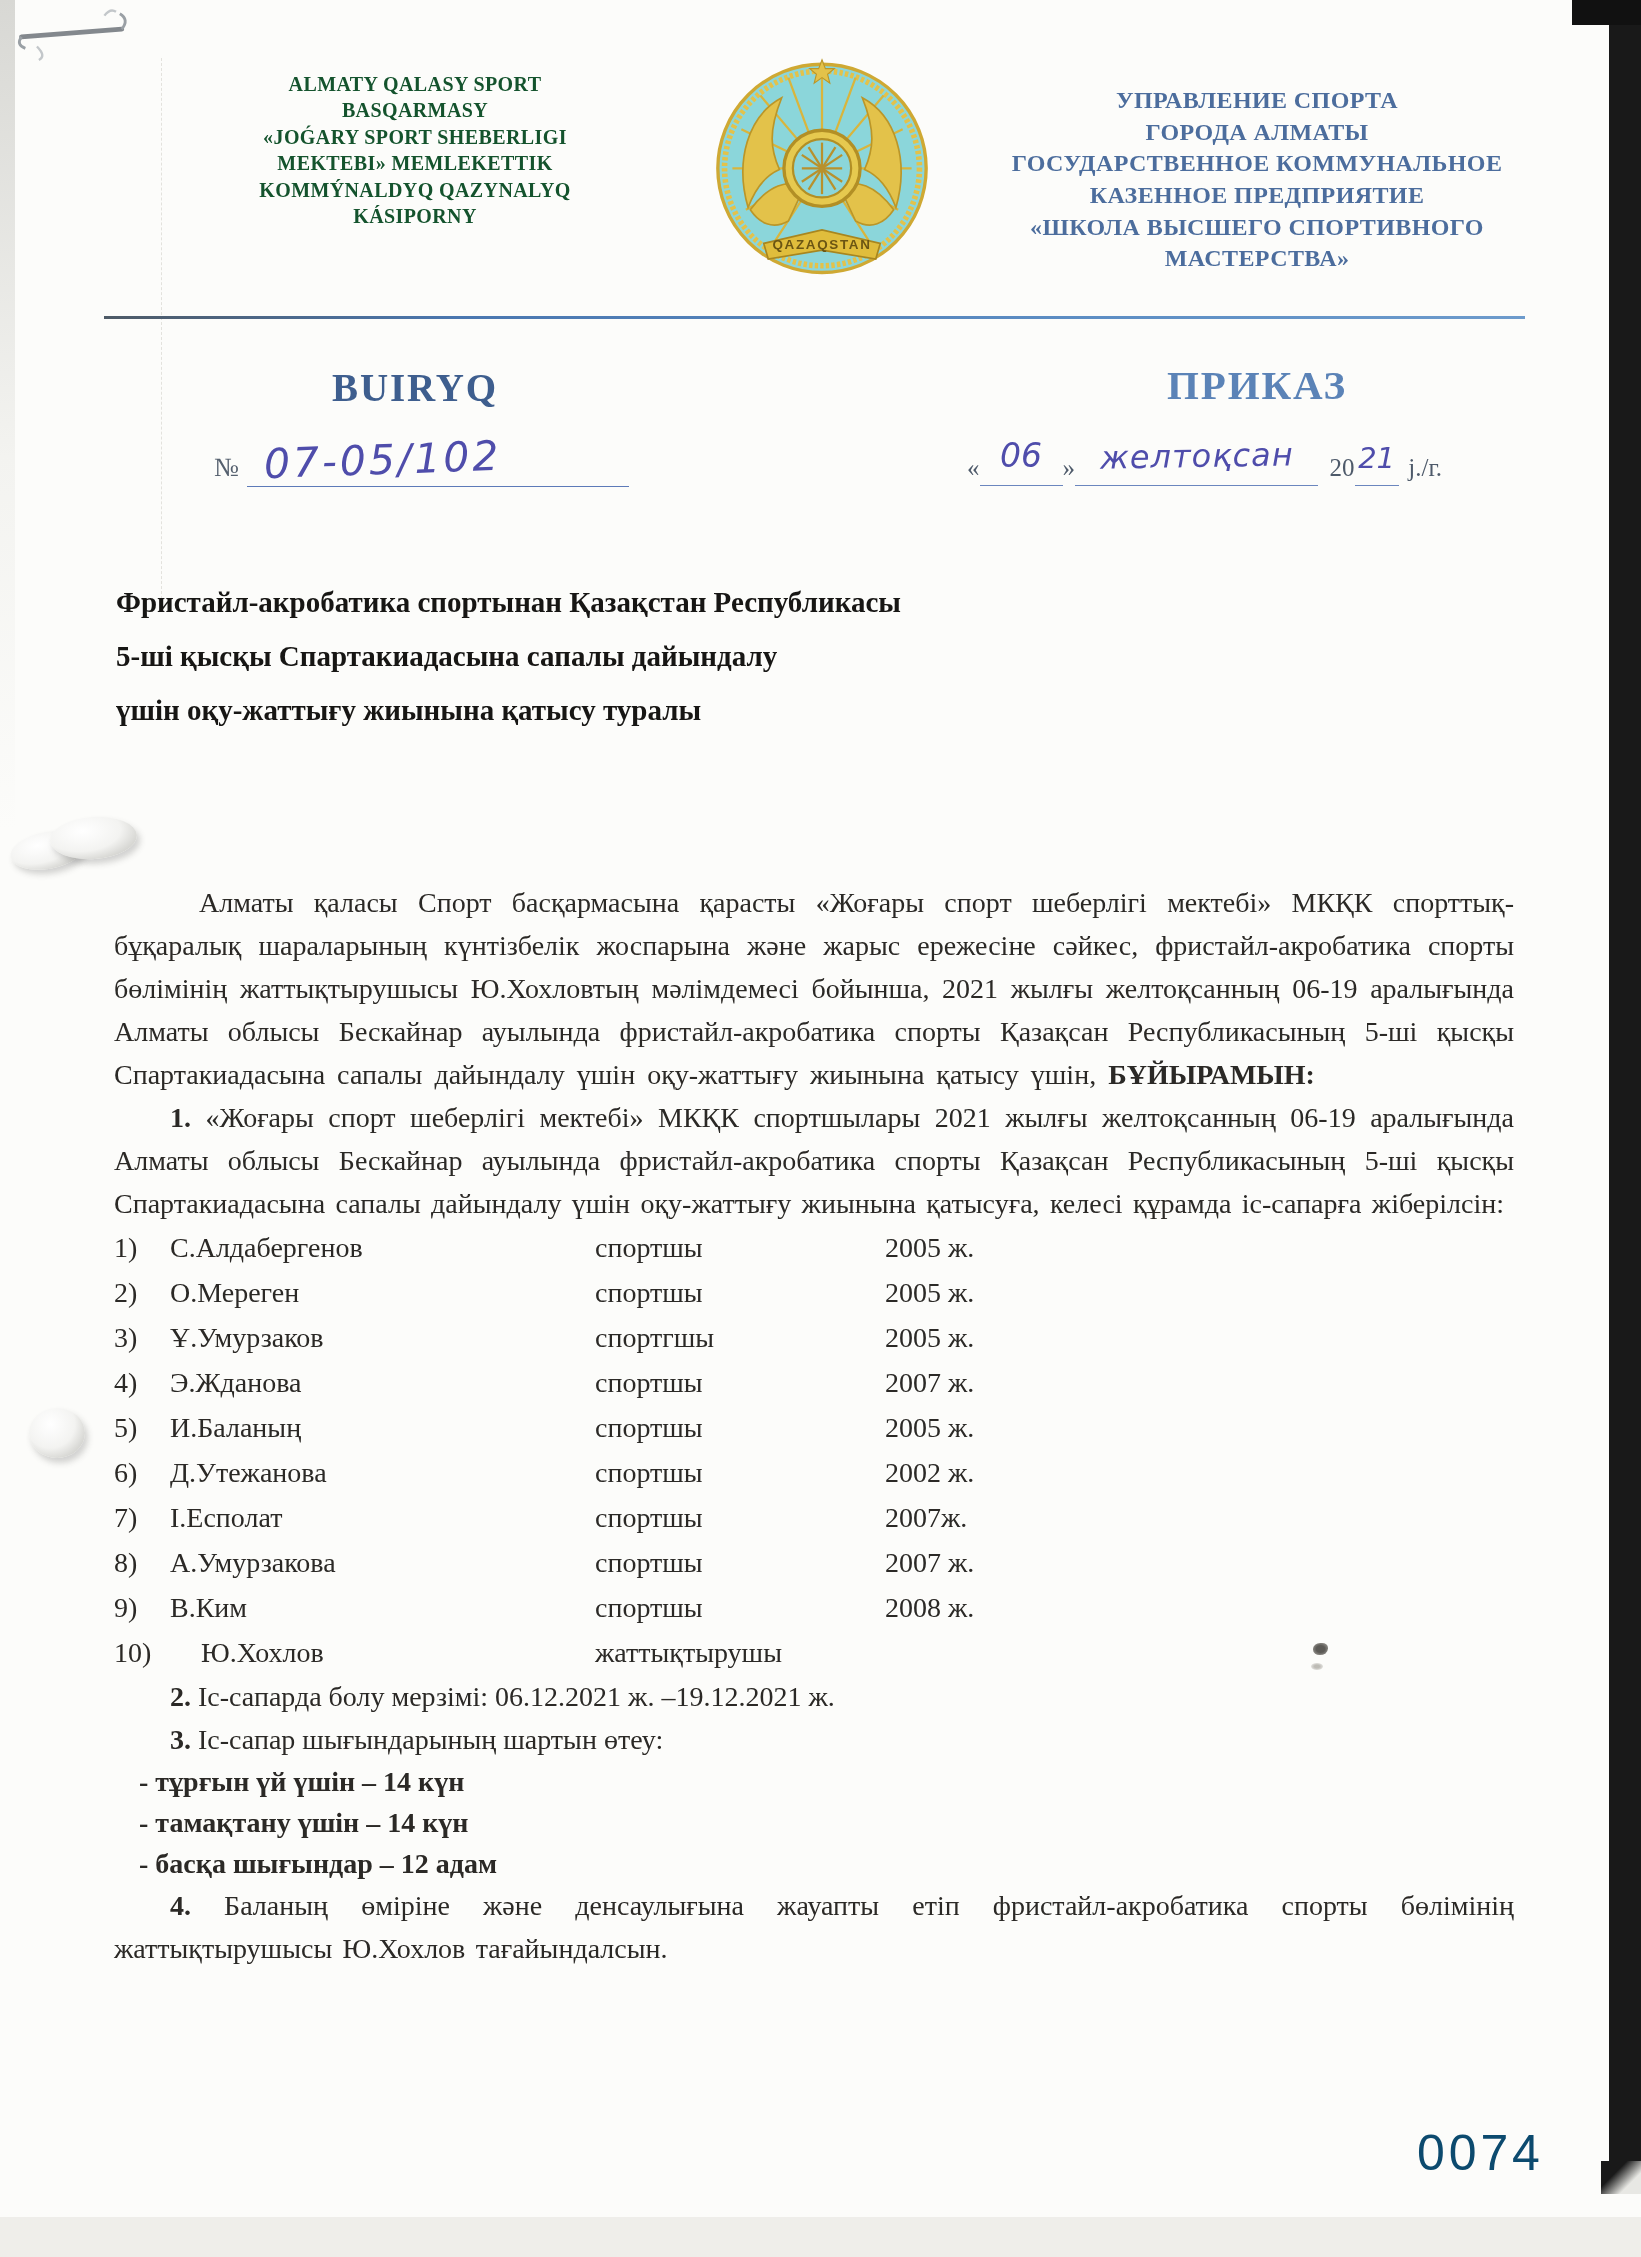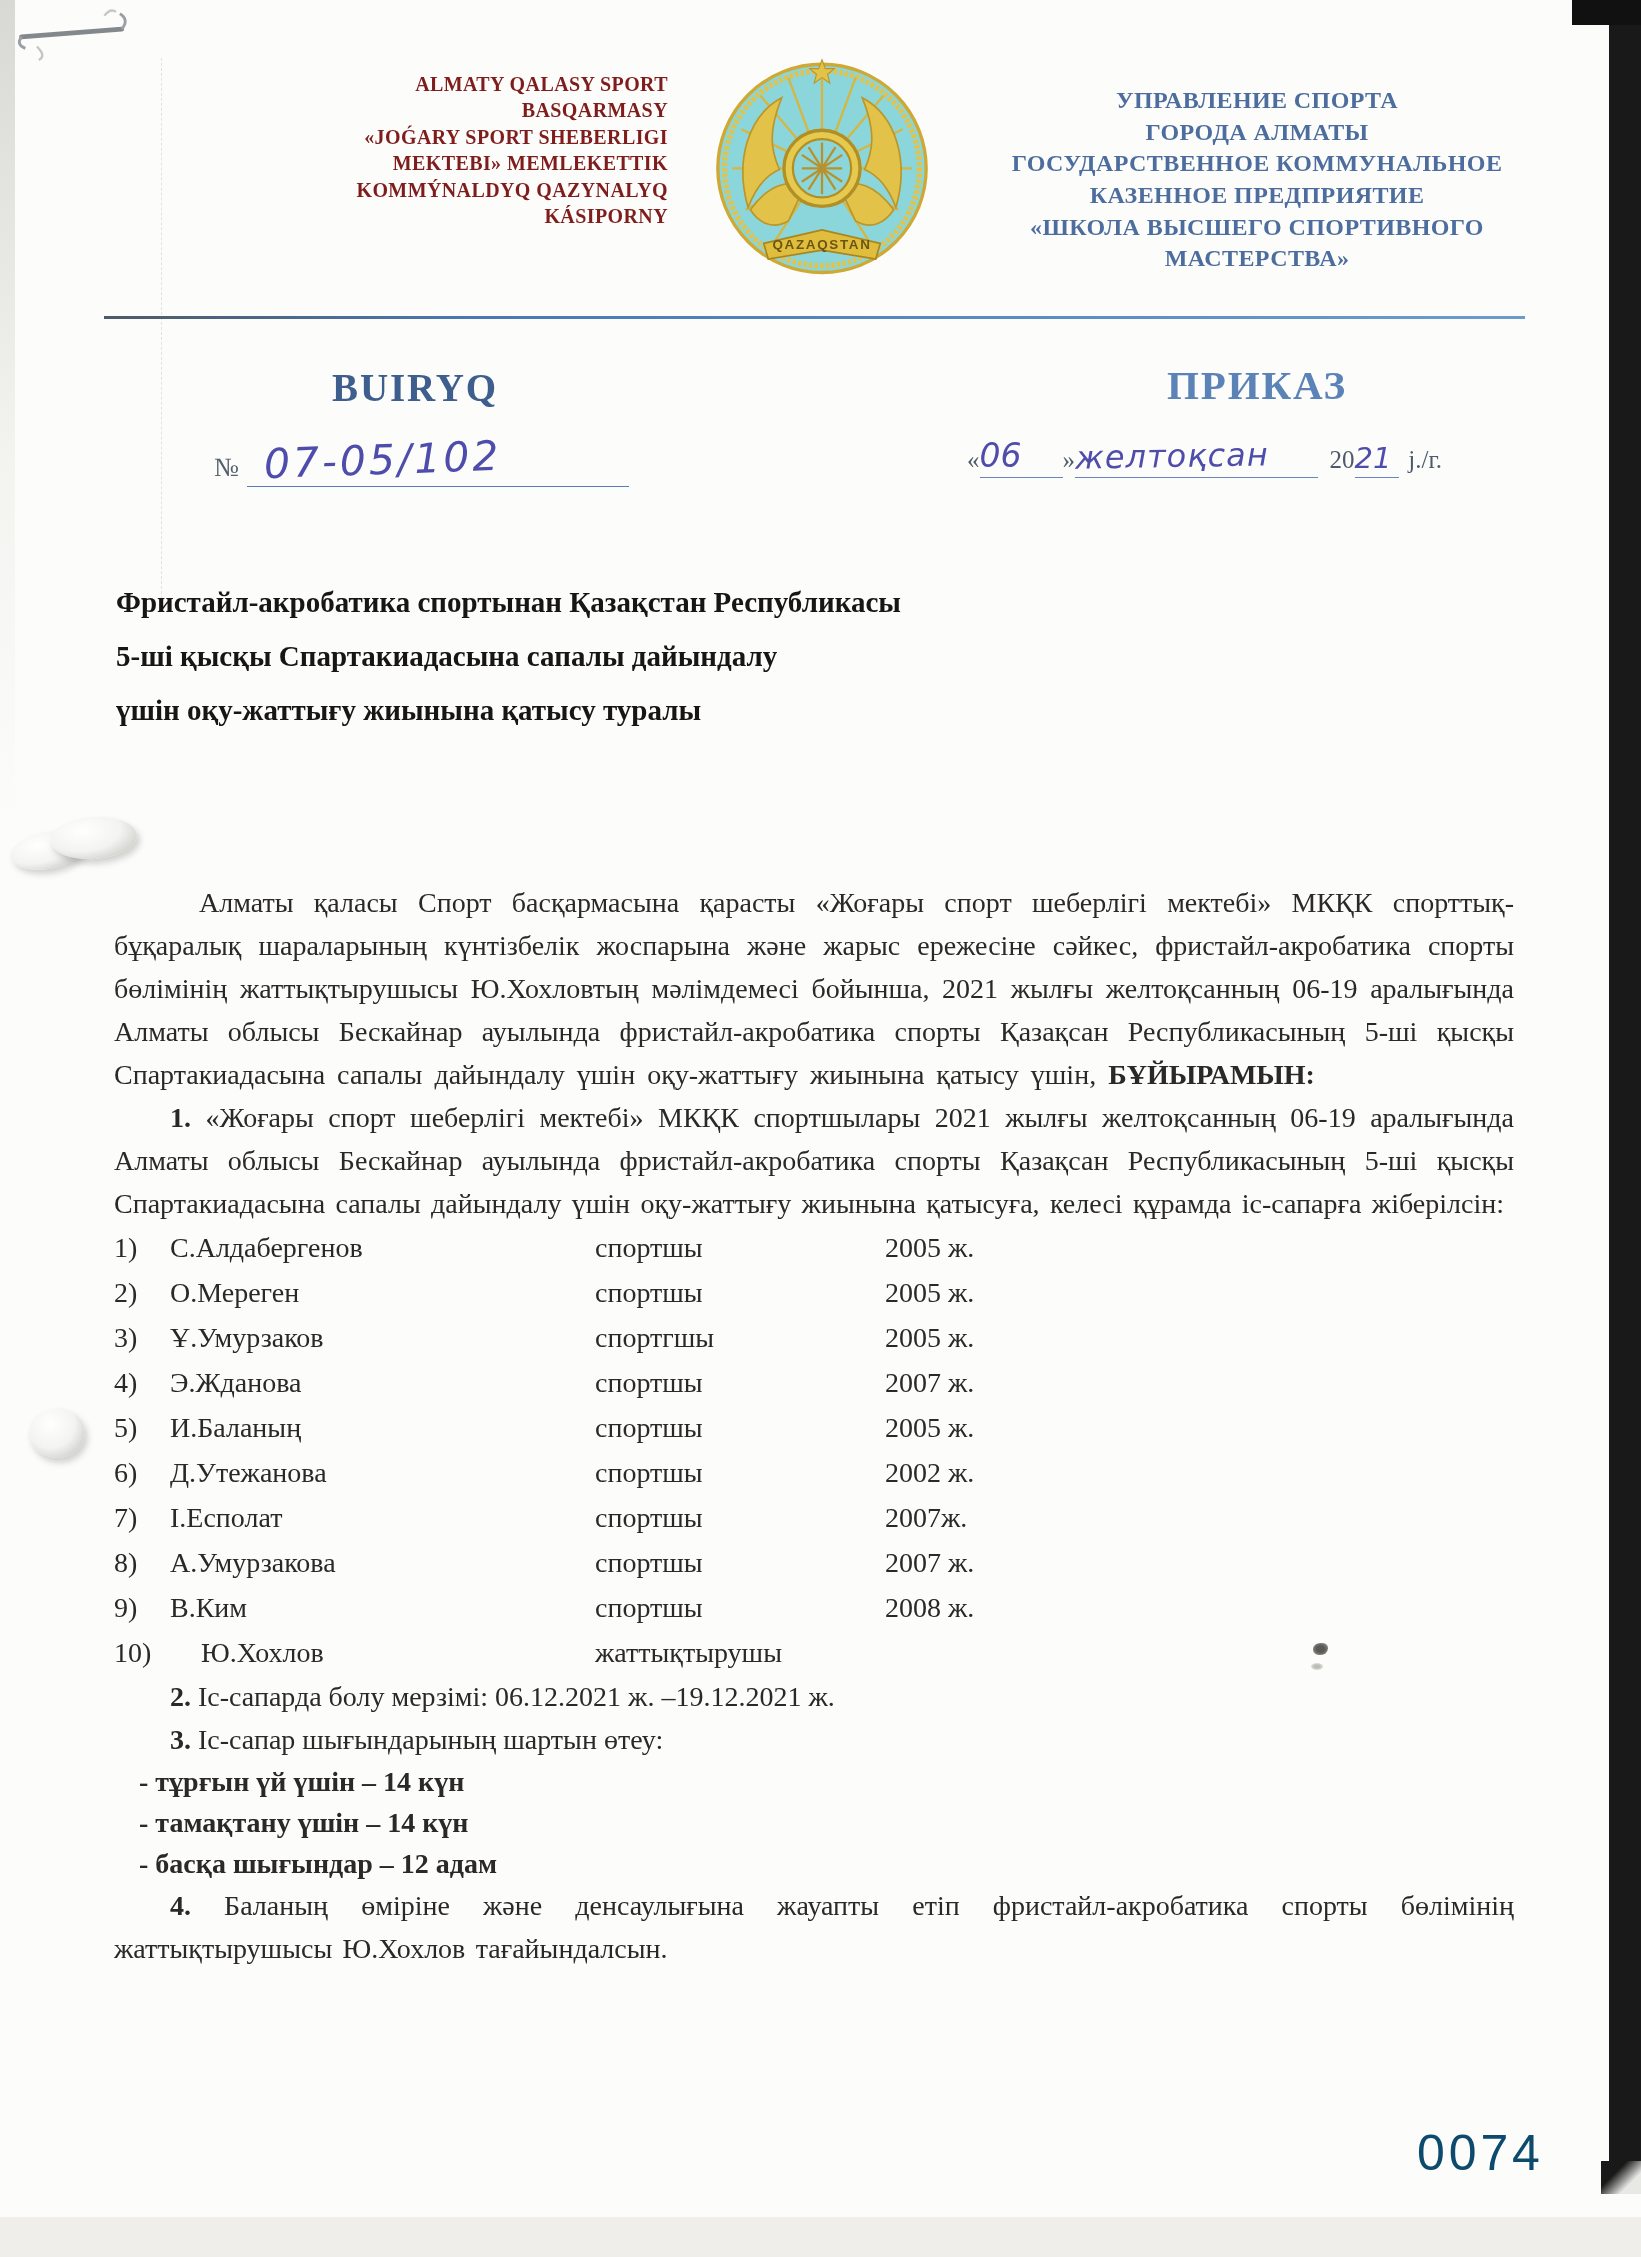--- a/index.html
+++ b/index.html
@@ -4,22 +4,22 @@
 <style>
   html,body { margin:0; padding:0; background:#dededa; }
   .page {
     position:relative; width:1641px; height:2257px;
     background:#fcfcfa; overflow:hidden;
     font-family:"Liberation Serif", serif; color:#2e2c29;
   }
   
   .header-left {
     position:absolute; left:162px; top:71px; width:506px;
-    text-align:right; font-weight:bold; font-size:20px; line-height:1.32;
-    color:#7f1d1d; letter-spacing:0.4px;
+    text-align:center; font-weight:bold; font-size:20px; line-height:1.32;
+    color:#14532d; letter-spacing:0.4px;
   }
   .header-right {
     position:absolute; left:948px; top:85px; width:618px;
     text-align:center; font-weight:bold; font-size:24px; line-height:1.32;
     color:#4c6d9d; letter-spacing:0.4px;
   }
   .emblem { position:absolute; left:710px; top:48px; width:224px; height:234px; }
   .divider {
     position:absolute; left:104px; top:316px; width:1421px; height:2.9px;
     background:linear-gradient(90deg,#4e5a66,#4a77b0 25%,#5d8ec4 70%,#6d9bcc);
@@ -46,21 +46,21 @@
   .hand {
     font-family:"DejaVu Sans", sans-serif; font-style:italic;
     color:#4f4dab; font-weight:500;
   }
   .num-hand { font-size:41px; letter-spacing:2.9px; display:inline-block; transform:rotate(-2deg); }
   .date-line {
     position:absolute; left:967px; top:436px;
     display:flex; align-items:flex-end; font-size:25px; color:#4e5a6a;
   }
   .date-line .printed { padding-bottom:3.9px; }
-  .d-underline { border-bottom:1.9px solid #6b86be; padding-bottom:2px; }
+  .d-underline { border-bottom:1.9px solid #6b86be; text-align:center; padding-bottom:10px; }
   .d-day { width:83px; }
   .d-month { width:243px; }
   .d-year-tail { width:44px; }
   .day-hand { font-size:33px; }
   .month-hand { font-size:32px; letter-spacing:1px; display:inline-block; transform:rotate(-1deg); }
   .year-hand { font-size:29px; }
   
   .doc-title {
     position:absolute; left:116px; top:575px; width:1207px;
     font-weight:bold; font-size:29px; line-height:54px; color:#171614;

